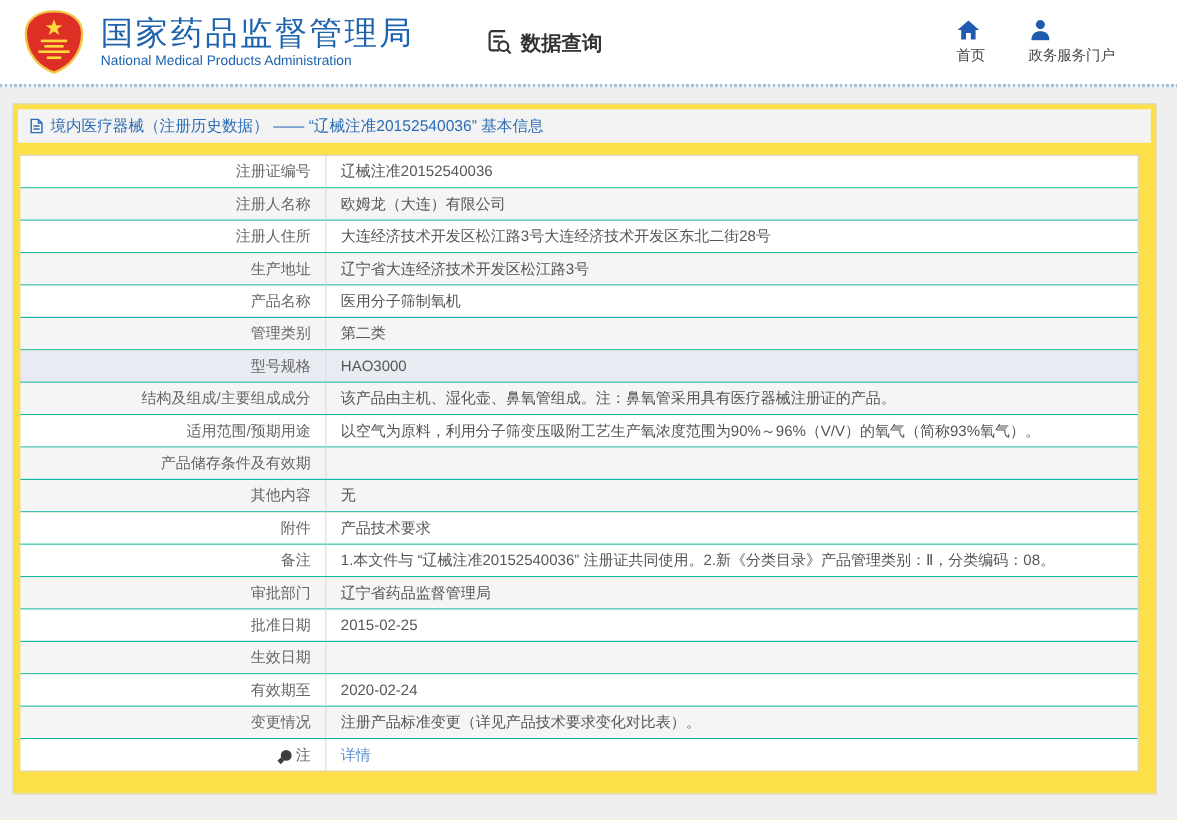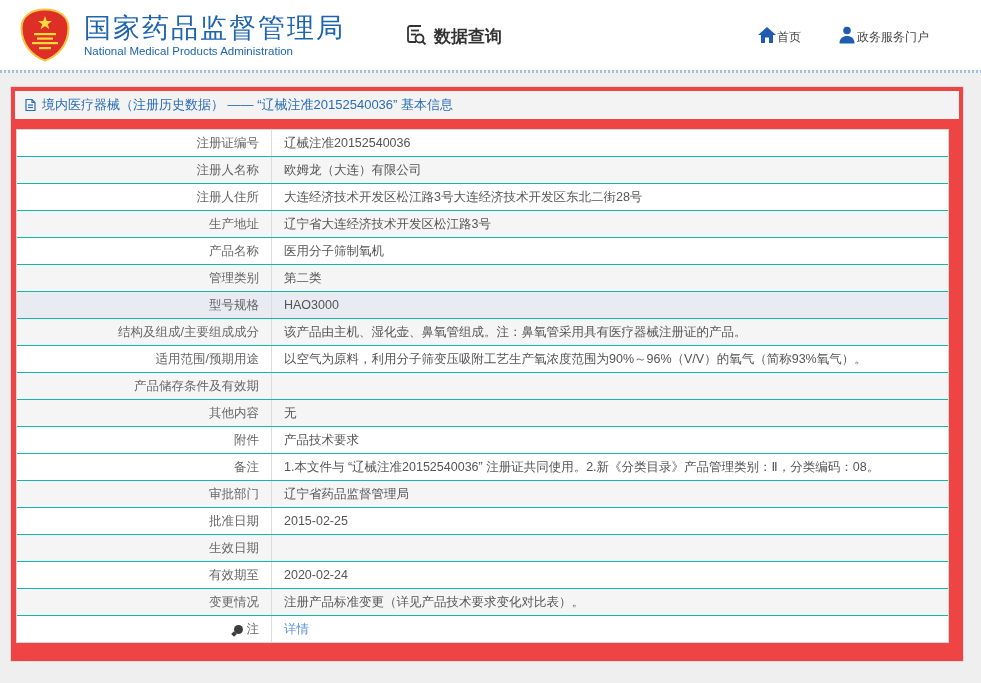--- a/index.html
+++ b/index.html
@@ -17,34 +17,34 @@
   }
   .brand { display:flex; align-items:center; margin-left:18px; cursor:pointer; }
   .emblem { width:54px; height:54px; display:block; }
   .brand-text { margin-left:12px; }
   .brand-zh { font-size:27px; font-weight:normal; color:#1e63ae; letter-spacing:2px; line-height:30px; }
   .brand-en { font-size:11.5px; color:#1e63ae; margin-top:2px; }
   .section { display:flex; align-items:flex-end; margin-left:58px; cursor:pointer; }
   .section .dq-icon { width:26px; height:26px; display:block; }
   .section .dq-label { font-size:17px; color:#333; font-weight:600; margin-left:5px; }
   .nav { margin-left:auto; margin-right:52px; display:flex; gap:36px; }
-  .nav-item { display:flex; align-items:center; cursor:pointer; }
+  .nav-item { display:flex; flex-direction:column; align-items:flex-start; cursor:pointer; }
   .nav-item .nav-icon { width:20px; height:18px; display:block; }
   .nav-item .nav-label { font-size:12px; color:#444; margin-top:4px; white-space:nowrap; }
 
   
   .divider {
     height:3px;
     background:repeating-linear-gradient(90deg,#a4c0d8 0 2px,#eef4f9 2px 4px);
   }
 
   
   .main { background:#efefef; height:610px; padding-top:13px; }
   .panel {
-    margin:0 17px 0 10px; width:954px; background:#ef4444;
+    margin:0 17px 0 10px; width:954px; background:#fde047;
     border:1px solid #ddd; padding:4px; min-height:568px;
   }
   .titlebar {
     background:#f3f3f3; height:28px; line-height:28px;
     display:flex; align-items:center; padding-left:8px;
     font-size:13px; color:#2a6db5;
   }
   .titlebar .doc-icon { width:14px; height:14px; margin-right:5px; display:block; }
 
   

